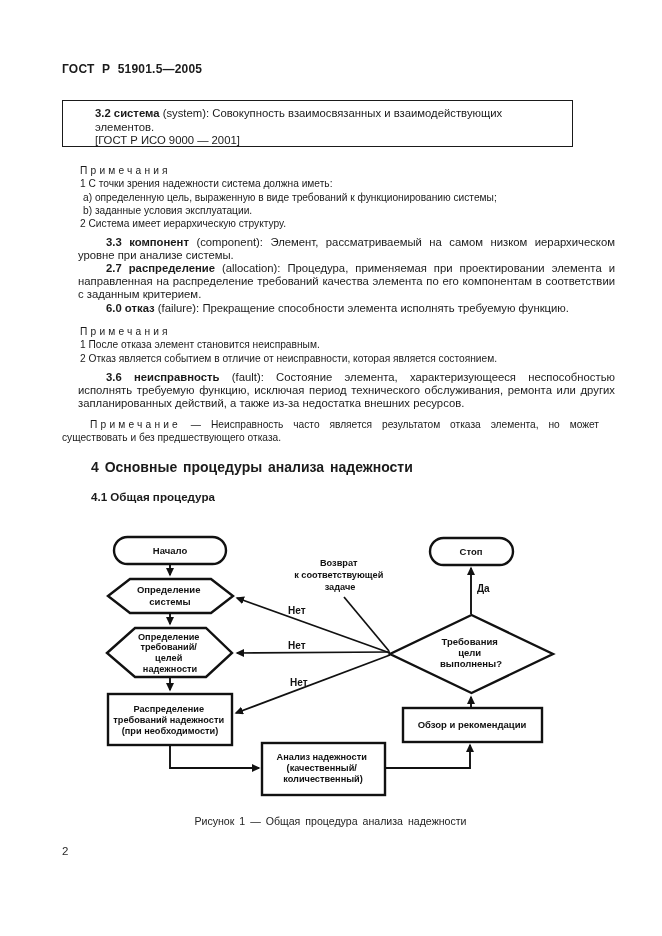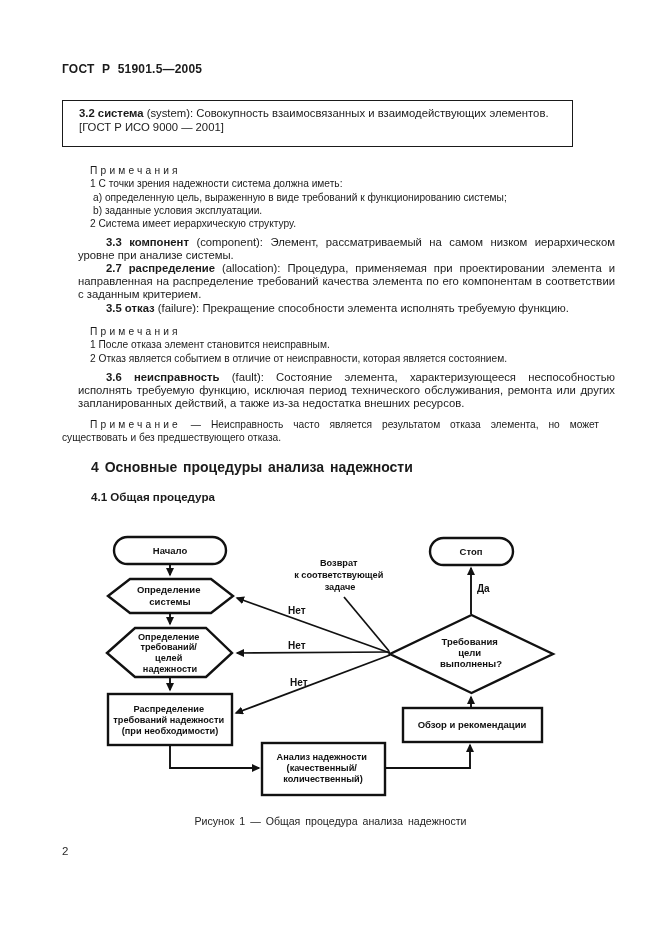--- a/index.html
+++ b/index.html
@@ -5,26 +5,26 @@
   html,body{margin:0;padding:0;}
   body{
     width:662px;height:936px;position:relative;background:#ffffff;
     font-family:"Liberation Sans", sans-serif;color:#1b1b1b;
     -webkit-font-smoothing:antialiased;
   }
   .abs{position:absolute;}
   .doc-header{left:62px;top:62px;font-size:12px;font-weight:bold;word-spacing:4px;letter-spacing:.2px;}
   .def-box{
     left:62px;top:100px;width:511px;height:47px;box-sizing:border-box;
-    border:1.6px solid #1a1a1a;padding:6px 14px 0 16px;
+    border:1.6px solid #1a1a1a;padding:6px 14px 0 32px;
     font-size:11.3px;line-height:13.6px;
   }
   .txt{left:62px;width:537px;font-size:11.3px;line-height:13.2px;text-align:justify;margin-left:16px;}
   .txt.first-indent{text-indent:28px;}
-  .notes{left:62px;width:537px;font-size:10.2px;line-height:13.3px;}
+  .notes{left:52px;width:537px;font-size:10.2px;line-height:13.3px;}
   .notes .nt{padding-left:28px;}
   .notes .ni{padding-left:28px;}
   .notes .nl{padding-left:31px;}
   .lsp{letter-spacing:3.2px;}
   .b{font-weight:bold;}
   .h4{left:62px;width:560px;padding-left:29px;font-size:14px;font-weight:bold;word-spacing:2px;}
   .h41{left:62px;width:560px;padding-left:29px;font-size:11.6px;font-weight:bold;}
   .note-single{left:62px;width:537px;font-size:10.2px;line-height:13.3px;text-align:justify;text-indent:28px;}
   .caption{left:62px;top:815px;width:537px;text-align:center;font-size:10.6px;color:#232323;word-spacing:2px;}
   .pagenum{left:62px;top:845px;font-size:11.5px;color:#2a2a2a;}
@@ -51,21 +51,21 @@
   <div class="ni">1 С точки зрения надежности система должна иметь:</div>
   <div class="nl">a) определенную цель, выраженную в виде требований к функционированию системы;</div>
   <div class="nl">b) заданные условия эксплуатации.</div>
   <div class="ni">2 Система имеет иерархическую структуру.</div>
 </div>
 
 <div class="abs txt first-indent" style="top:236px;"><span class="b">3.3 компонент</span><span> (component): Элемент, рассматриваемый на самом низком иерархическом уровне при анализе системы.</span></div>
 
 <div class="abs txt first-indent" style="top:262px;"><span class="b">2.7 распределение</span><span> (allocation): Процедура, применяемая при проектировании элемента и направленная на распределение требований качества элемента по его компонентам в соответствии с заданным критерием.</span></div>
 
-<div class="abs txt first-indent" style="top:302px;"><span class="b">3.5 отказ</span><span> (failure): Прекращение способности элемента исполнять требуемую функцию.</span></div>
+<div class="abs txt first-indent" style="top:302px;"><span class="b">6.0 отказ</span><span> (failure): Прекращение способности элемента исполнять требуемую функцию.</span></div>
 
 <div class="abs notes" style="top:325px;">
   <div class="nt"><span class="lsp">Примечания</span></div>
   <div class="ni">1 После отказа элемент становится неисправным.</div>
   <div class="ni">2 Отказ является событием в отличие от неисправности, которая является состоянием.</div>
 </div>
 
 <div class="abs txt first-indent" style="top:371px;"><span class="b">3.6 неисправность</span><span> (fault): Состояние элемента, характеризующееся неспособностью исполнять требуемую функцию, исключая период технического обслуживания, ремонта или других запланированных действий, а также из-за недостатка внешних ресурсов.</span></div>
 
 <div class="abs note-single" style="top:418px;"><span class="lsp">Примечание</span><span> — Неисправность часто является результатом отказа элемента, но может существовать и без предшествующего отказа.</span></div>

